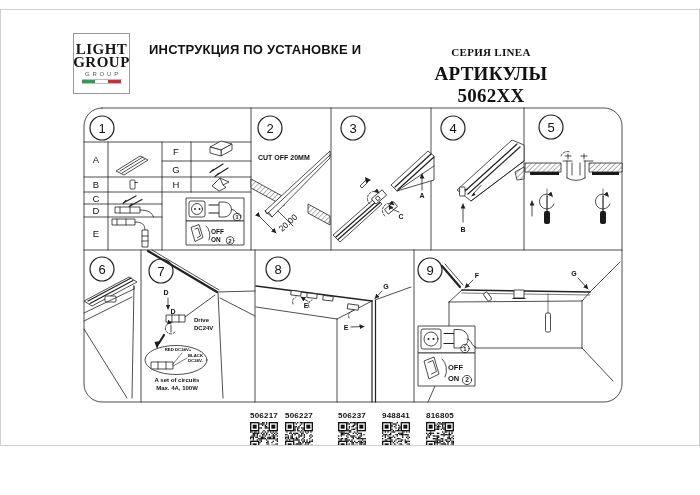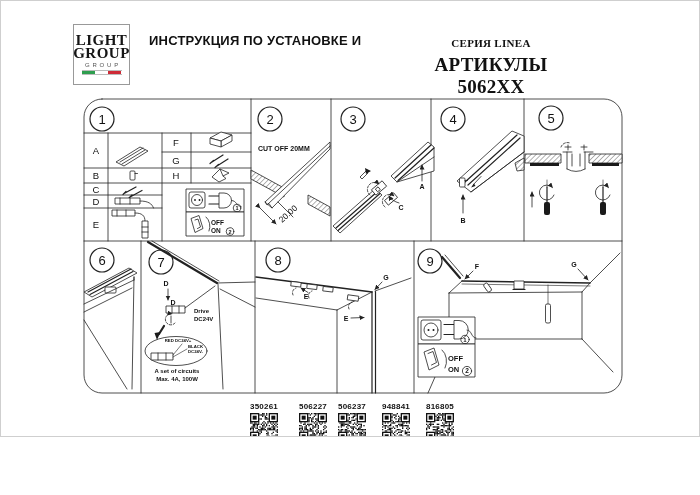--- a/index.html
+++ b/index.html
@@ -1,17 +1,17 @@
 <!DOCTYPE html>
 <html><head>
 <meta charset="utf-8">
 <style>
   html,body{margin:0;padding:0;background:#fff;}
   .page{position:relative;width:700px;height:437px;background:#fff;overflow:hidden;
-        font-family:"Liberation Sans",sans-serif;color:#111;border:1px solid #cfcfcf;box-sizing:border-box;}
+        font-family:"Liberation Sans",sans-serif;color:#111;border:1px solid #cfcfcf;box-sizing:border-box;margin-top:9px;}
   
   .logo{position:absolute;left:72px;top:23px;width:55px;height:59px;border:1px solid #999;
         display:flex;flex-direction:column;align-items:center;justify-content:center;background:#fff;}
   .logo-word{font-family:"Liberation Serif",serif;font-weight:bold;font-size:15px;line-height:13px;letter-spacing:.5px;color:#151515;}
   .logo-group{font-size:6px;letter-spacing:2.8px;color:#555;margin:2px 0 0 3px;}
   .logo-flag{display:flex;width:40px;height:5px;margin-top:2px;border-top:1px solid #bbb;border-bottom:1px solid #bbb;box-sizing:border-box;}
   .logo-flag span{flex:1;}
   .title{position:absolute;left:148px;top:30px;font-size:13px;font-weight:bold;line-height:19px;letter-spacing:.2px;}
   .series-block{position:absolute;left:408px;top:36px;width:164px;text-align:center;font-family:Liberation Serif, serif;}
   .series{font-size:11px;font-weight:bold;letter-spacing:.3px;}
@@ -358,21 +358,21 @@
         <path class="s" d="M441,349 a10,13 0 0 1 3,18"></path>
         <text class="t75" x="447" y="360">OFF</text>
         <text class="t75" x="447" y="371">ON</text>
         <circle class="s" cx="466" cy="370" r="4.6"></circle>
         <text class="t65 tc" x="466" y="372.4">2</text>
       </g>
     </g>
   </svg>
 
   <div class="qr-item" style="left:241px">
-    <div class="qr-num">350261</div>
+    <div class="qr-num">506217</div>
     <div class="qr-box"><svg width="28" height="28" viewBox="0 0 28 28" fill="#111">
           <rect x="12.00" y="0.00" width="1.33" height="1.33"></rect>
           <rect x="13.33" y="0.00" width="1.33" height="1.33"></rect>
           <rect x="16.00" y="0.00" width="1.33" height="1.33"></rect>
           <rect x="9.33" y="1.33" width="1.33" height="1.33"></rect>
           <rect x="10.67" y="1.33" width="1.33" height="1.33"></rect>
           <rect x="12.00" y="1.33" width="1.33" height="1.33"></rect>
           <rect x="13.33" y="1.33" width="1.33" height="1.33"></rect>
           <rect x="16.00" y="1.33" width="1.33" height="1.33"></rect>
           <rect x="12.00" y="2.67" width="1.33" height="1.33"></rect>
@@ -499,21 +499,21 @@
           <rect x="1.3333333333333333" y="1.3333333333333333" width="6.666666666666666" height="6.666666666666666" fill="#fff"></rect>
           <rect x="2.6666666666666665" y="2.6666666666666665" width="4" height="4"></rect>
           <rect x="18.666666666666664" y="0" width="9.333333333333332" height="9.333333333333332"></rect>
           <rect x="20" y="1.3333333333333333" width="6.666666666666666" height="6.666666666666666" fill="#fff"></rect>
           <rect x="21.333333333333332" y="2.6666666666666665" width="4" height="4"></rect>
           <rect x="0" y="18.666666666666664" width="9.333333333333332" height="9.333333333333332"></rect>
           <rect x="1.3333333333333333" y="20" width="6.666666666666666" height="6.666666666666666" fill="#fff"></rect>
           <rect x="2.6666666666666665" y="21.333333333333332" width="4" height="4"></rect>
         </svg></div>
   </div>
-  <div class="qr-item" style="left:290px">
+  <div class="qr-item" style="left:276px">
     <div class="qr-num">506227</div>
     <div class="qr-box"><svg width="28" height="28" viewBox="0 0 28 28" fill="#111">
           <rect x="9.33" y="0.00" width="1.33" height="1.33"></rect>
           <rect x="12.00" y="0.00" width="1.33" height="1.33"></rect>
           <rect x="14.67" y="0.00" width="1.33" height="1.33"></rect>
           <rect x="16.00" y="0.00" width="1.33" height="1.33"></rect>
           <rect x="17.33" y="0.00" width="1.33" height="1.33"></rect>
           <rect x="10.67" y="1.33" width="1.33" height="1.33"></rect>
           <rect x="16.00" y="1.33" width="1.33" height="1.33"></rect>
           <rect x="14.67" y="2.67" width="1.33" height="1.33"></rect>

